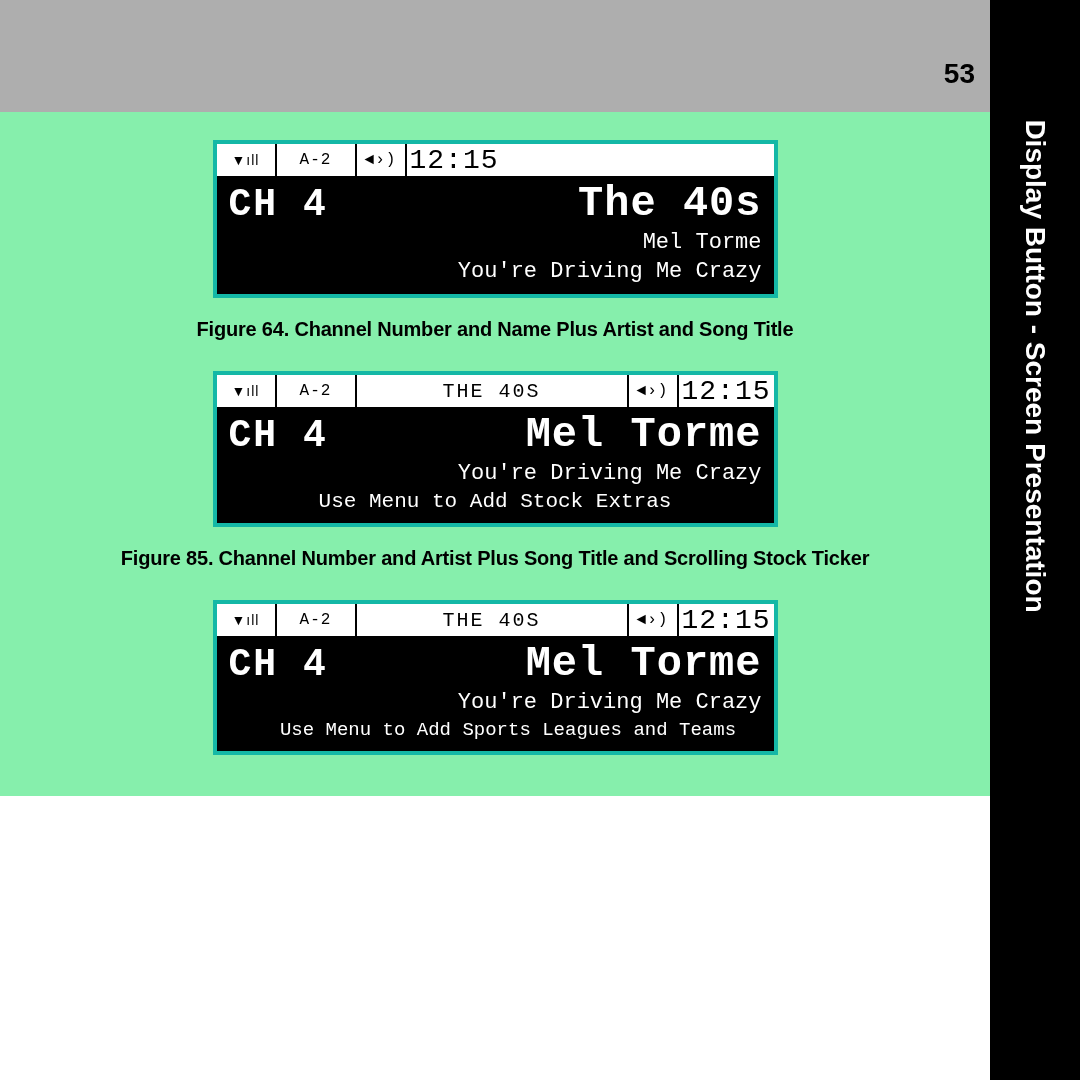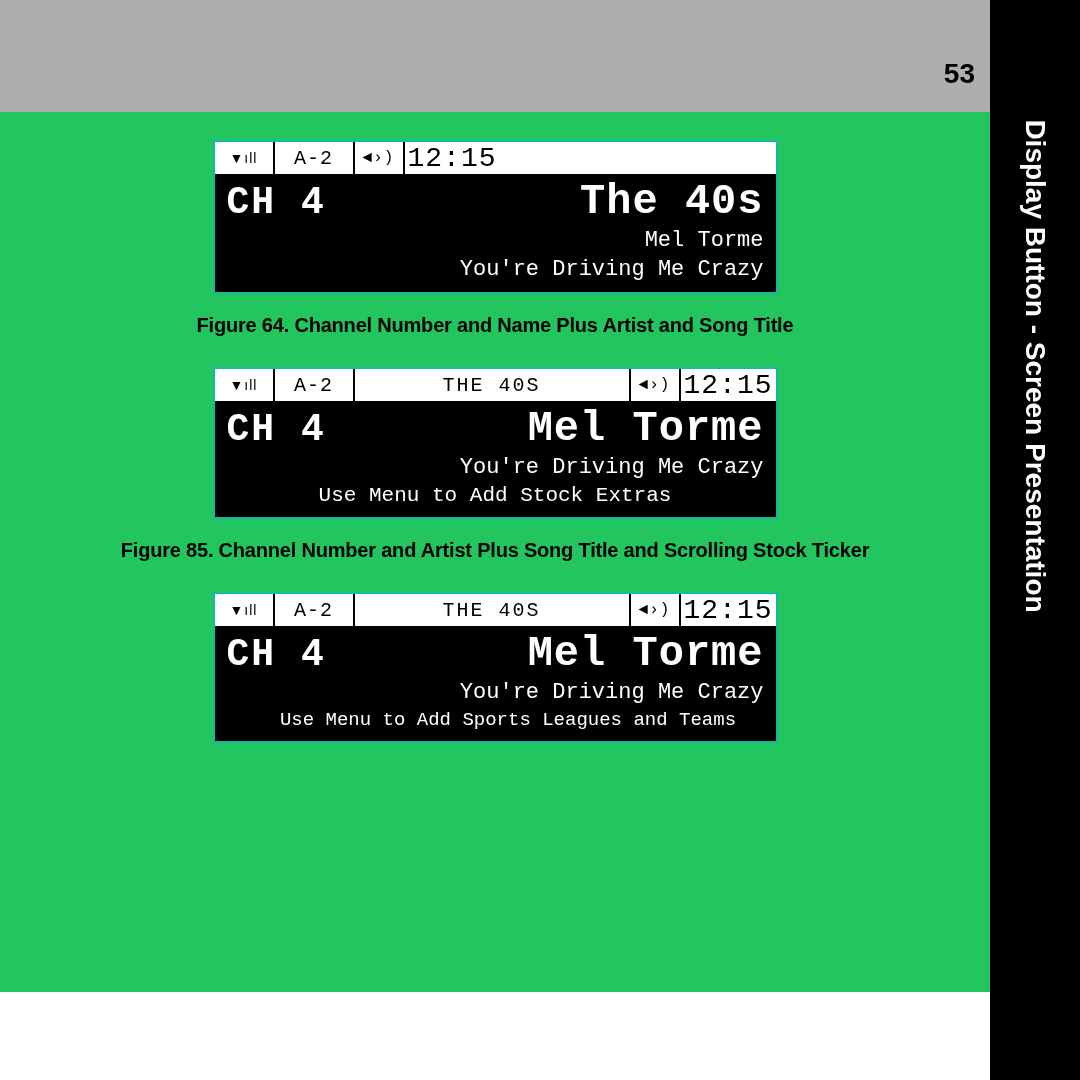--- a/index.html
+++ b/index.html
@@ -1,20 +1,20 @@
 <!DOCTYPE html>
 <html><head>
 <meta charset="utf-8">
 <style>
   * { box-sizing: border-box; margin: 0; padding: 0; }
   html, body { width: 1080px; height: 1080px; background: #fff; font-family: Arial, Helvetica, sans-serif; }
   .page {
     position: relative;
-    width: 1080px; height: 992px;
-    background: #22c55e;
+    width: 1080px; height: 796px;
+    background: #86efac;
   }
   .header-gray {
     position: absolute; left: 0; top: 0;
     width: 990px; height: 112px;
     background: #aeaeae;
   }
   .page-number {
     position: absolute; right: 105px; top: 58px;
     font-size: 28px; font-weight: 700; color: #000;
     font-family: Arial, Helvetica, sans-serif;
@@ -32,34 +32,34 @@
     color: #fff; font-weight: 700; font-size: 28px;
     white-space: nowrap;
     font-family: Arial, Helvetica, sans-serif;
   }
   .content {
     position: absolute; left: 0; top: 112px;
     width: 990px; padding: 28px 0 0 0;
   }
   .radio {
     width: 565px; margin: 0 auto 10px auto;
-    border: 2px solid #14b8a6;
+    border: 4px solid #14b8a6;
     background: #000;
   }
   .status-row {
     display: flex; height: 32px; background: #fff;
     font-family: "Courier New", monospace;
   }
   .status-cell {
     border-right: 2px solid #000;
     display: flex; align-items: center; justify-content: center;
     font-size: 28px; color: #000; letter-spacing: 1px;
   }
   .status-cell.signal { width: 60px; font-size: 14px; }
-  .status-cell.preset { width: 80px; font-size: 20px; letter-spacing: 1px; }
+  .status-cell.preset { width: 80px; font-size: 16px; letter-spacing: 1px; }
   .status-cell.category { flex: 1; font-size: 20px; letter-spacing: 2px; }
   .status-cell.speaker { width: 50px; font-size: 16px; }
   .status-cell.time { width: 95px; border-right: none; }
   .main-row {
     display: flex; align-items: center; justify-content: space-between;
     padding: 4px 12px 0 12px; background: #000; color: #fff;
     font-family: "Courier New", monospace; font-weight: 700; gap: 43px;
   }
   .ch-label { font-size: 38px; letter-spacing: 2px; }
   .main-title { font-size: 42px; letter-spacing: 1px; }

